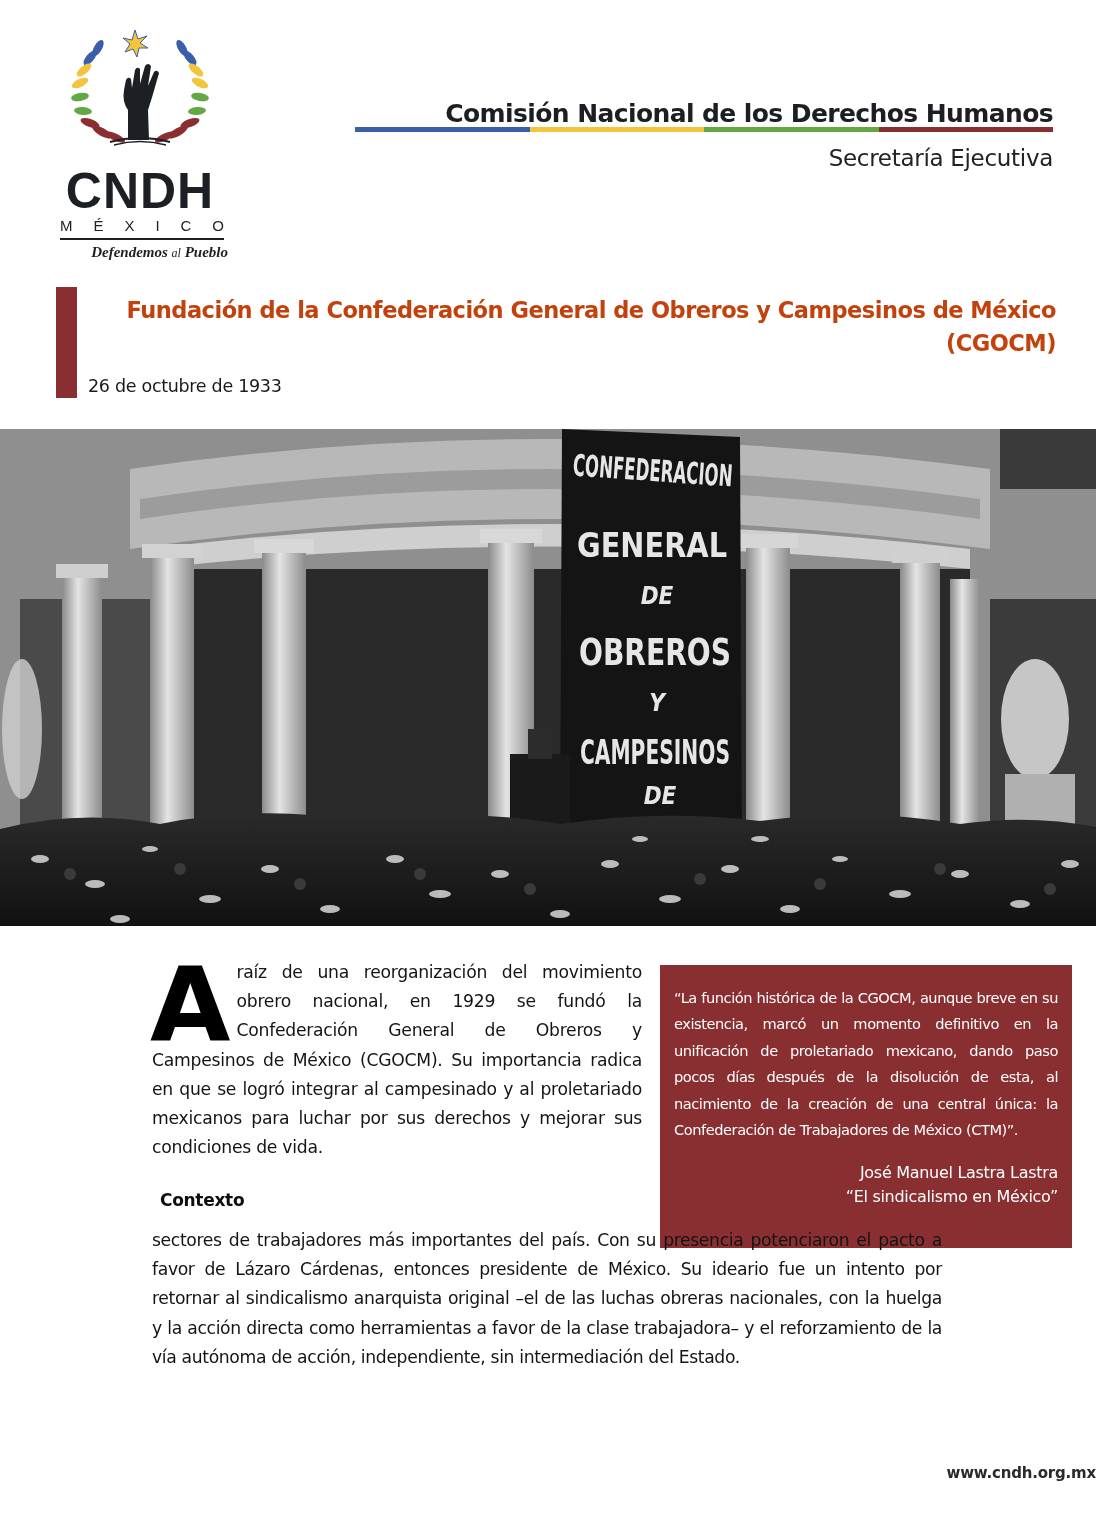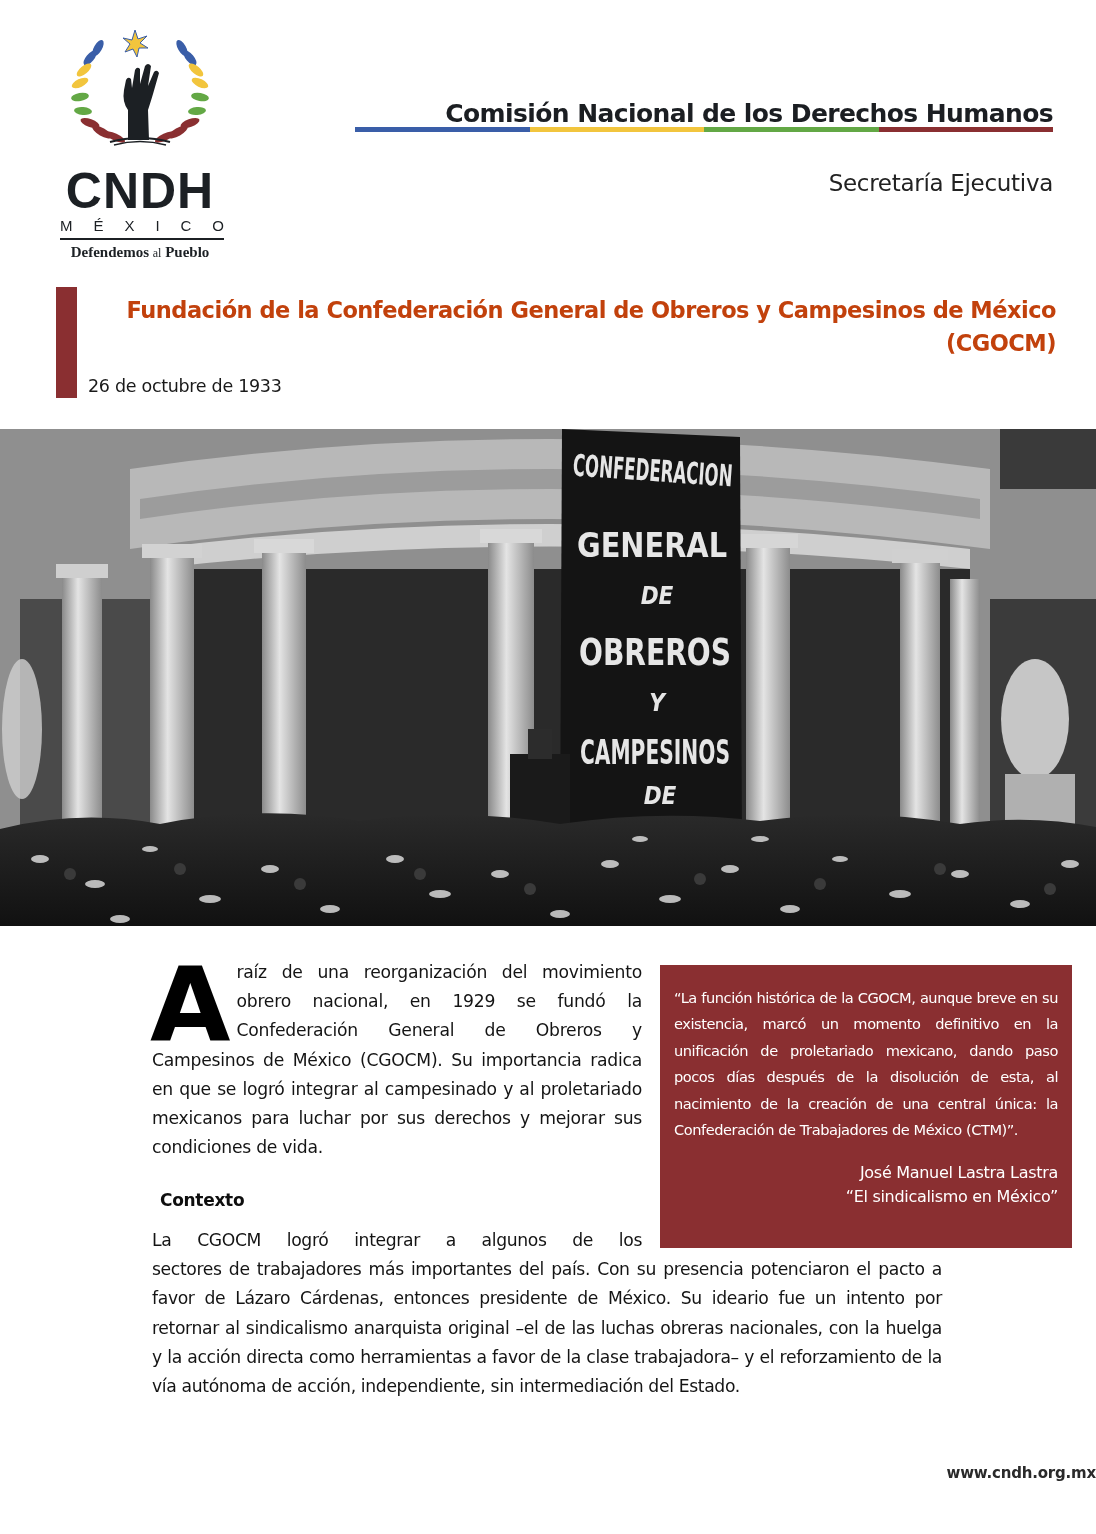--- a/index.html
+++ b/index.html
@@ -4,28 +4,28 @@
 <style>
   html, body { margin: 0; padding: 0; background: #ffffff; }
   body { width: 1096px; height: 1534px; position: relative; overflow: hidden; font-family: "DejaVu Sans", sans-serif; color: #111; }
 
   
   .logo { position: absolute; left: 52px; top: 24px; width: 176px; height: 222px; }
   .logo svg { position: absolute; left: 0; top: 0; }
   .logo-cndh { position: absolute; left: 0; top: 142px; width: 176px; text-align: center; font-family: "Liberation Sans", sans-serif; font-weight: bold; font-size: 50px; letter-spacing: 1px; color: #1c2024; line-height: 50px; }
   .logo-mexico { position: absolute; left: 8px; top: 194px; width: 164px; display: flex; justify-content: space-between; font-family: "Liberation Sans", sans-serif; font-size: 15px; color: #1c2024; line-height: 16px; }
   .logo-rule { position: absolute; left: 8px; top: 214px; width: 164px; height: 2px; background: #1c2024; }
-  .logo-motto { position: absolute; left: 0; top: 219px; width: 176px; text-align: center; font-family: "Liberation Serif", serif; font-weight: bold; font-size: 15px; color: #1c2024; line-height: 18px; }
+  .logo-motto { position: absolute; left: 0; top: 219px; width: 176px; text-align: right; font-family: "Liberation Serif", serif; font-style: italic; font-weight: bold; font-size: 15px; color: #1c2024; line-height: 18px; }
   .logo-motto .small { font-weight: normal; font-size: 12px; }
 
   
   .org-name { position: absolute; left: 355px; top: 88px; width: 698px; text-align: right; font-family: "DejaVu Sans", sans-serif; font-weight: bold; font-size: 25px; letter-spacing: -0.6px; color: #1b1e22; line-height: 34px; white-space: nowrap; margin-top: 9px; }
   .color-rule { position: absolute; left: 355px; top: 127px; width: 698px; height: 5px; display: flex; }
   .color-rule span { flex: 1; height: 100%; }
-  .org-sub { position: absolute; left: 600px; top: 142px; width: 453px; text-align: right; font-family: "DejaVu Sans", sans-serif; font-size: 23px; letter-spacing: -0.3px; color: #222; line-height: 32px; margin-top: 25px; }
+  .org-sub { position: absolute; left: 600px; top: 142px; width: 453px; text-align: right; font-family: "DejaVu Sans", sans-serif; font-size: 23px; letter-spacing: -0.3px; color: #222; line-height: 32px; }
 
   
   .title-bar { position: absolute; left: 56px; top: 287px; width: 21px; height: 111px; background: #8a2f31; }
   .title { position: absolute; left: 88px; top: 286px; width: 960px; font-family: "DejaVu Sans", sans-serif; font-weight: bold; font-size: 22.5px; letter-spacing: -0.5px; line-height: 33px; color: #c2410c; margin: 8px; text-align: right; }
   .date { position: absolute; left: 88px; top: 373px; font-family: "DejaVu Sans", sans-serif; font-size: 17.5px; letter-spacing: -0.3px; color: #1a1a1a; line-height: 26px; }
 
   
   .photo { position: absolute; left: 0; top: 429px; width: 1096px; height: 497px; background: #6b6b6b; overflow: hidden; text-align: center; }
   .photo svg { display: block; }
 
@@ -237,19 +237,18 @@
 </div>
 
 <aside class="quote-box">
   <p class="quote-text">“La función histórica de la CGOCM, aunque breve en su existencia, marcó un momento definitivo en la unificación de proletariado mexicano, dando paso pocos días después de la disolución de esta, al nacimiento de la creación de una central única: la Confederación de Trabajadores de México (CTM)”.</p>
   <div class="quote-author">José Manuel Lastra Lastra</div>
   <div class="quote-source">“El sindicalismo en México”</div>
 </aside>
 
 <h2 class="section-heading">Contexto</h2>
 <div class="context">
-  <span class="first-line">La CGOCM logró integrar a algunos de los</span>
   <span>sectores de trabajadores más importantes del país. Con su presencia potenciaron el pacto a favor de Lázaro Cárdenas, entonces presidente de México. Su ideario fue un intento por retornar al sindicalismo anarquista original –el de las luchas obreras nacionales, con la huelga y la acción directa como herramientas a favor de la clase trabajadora– y el reforzamiento de la vía autónoma de acción, independiente, sin intermediación del Estado.</span>
 </div>
 
 <div class="footer">
   <a>www.cndh.org.mx</a>
 </div>
 
 </body></html>

